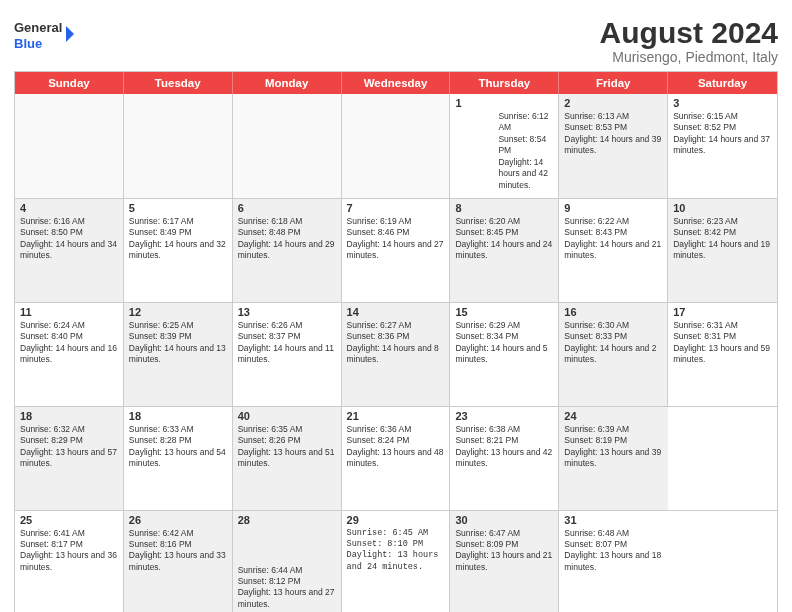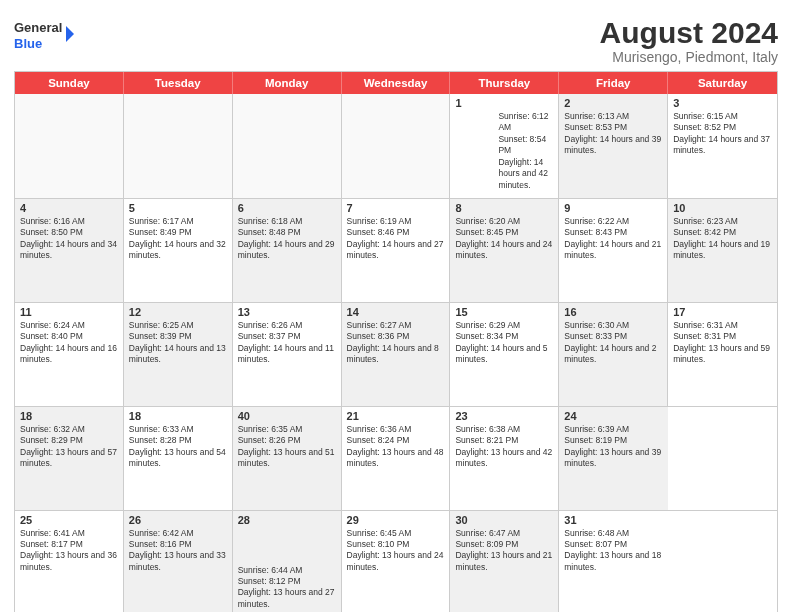--- a/index.html
+++ b/index.html
@@ -295,21 +295,21 @@
 Daylight: 13 hours and 33 minutes.</div>
           </div>
           <div class="cal-cell shaded">
             <span class="day-number">28</span>
             <div class="cell-text" style="white-space: pre-line; margin-top: 39px;">Sunrise: 6:44 AM
 Sunset: 8:12 PM
 Daylight: 13 hours and 27 minutes.</div>
           </div>
           <div class="cal-cell">
             <span class="day-number">29</span>
-            <div class="cell-text" style="white-space: pre-line;">Sunrise: 6:45 AM
+            <div class="cell-text" style="white-space: pre-line; font-family: Liberation Mono, monospace;">Sunrise: 6:45 AM
 Sunset: 8:10 PM
 Daylight: 13 hours and 24 minutes.</div>
           </div>
           <div class="cal-cell shaded">
             <span class="day-number">30</span>
             <div class="cell-text" style="white-space: pre-line;">Sunrise: 6:47 AM
 Sunset: 8:09 PM
 Daylight: 13 hours and 21 minutes.</div>
           </div>
           <div class="cal-cell">

